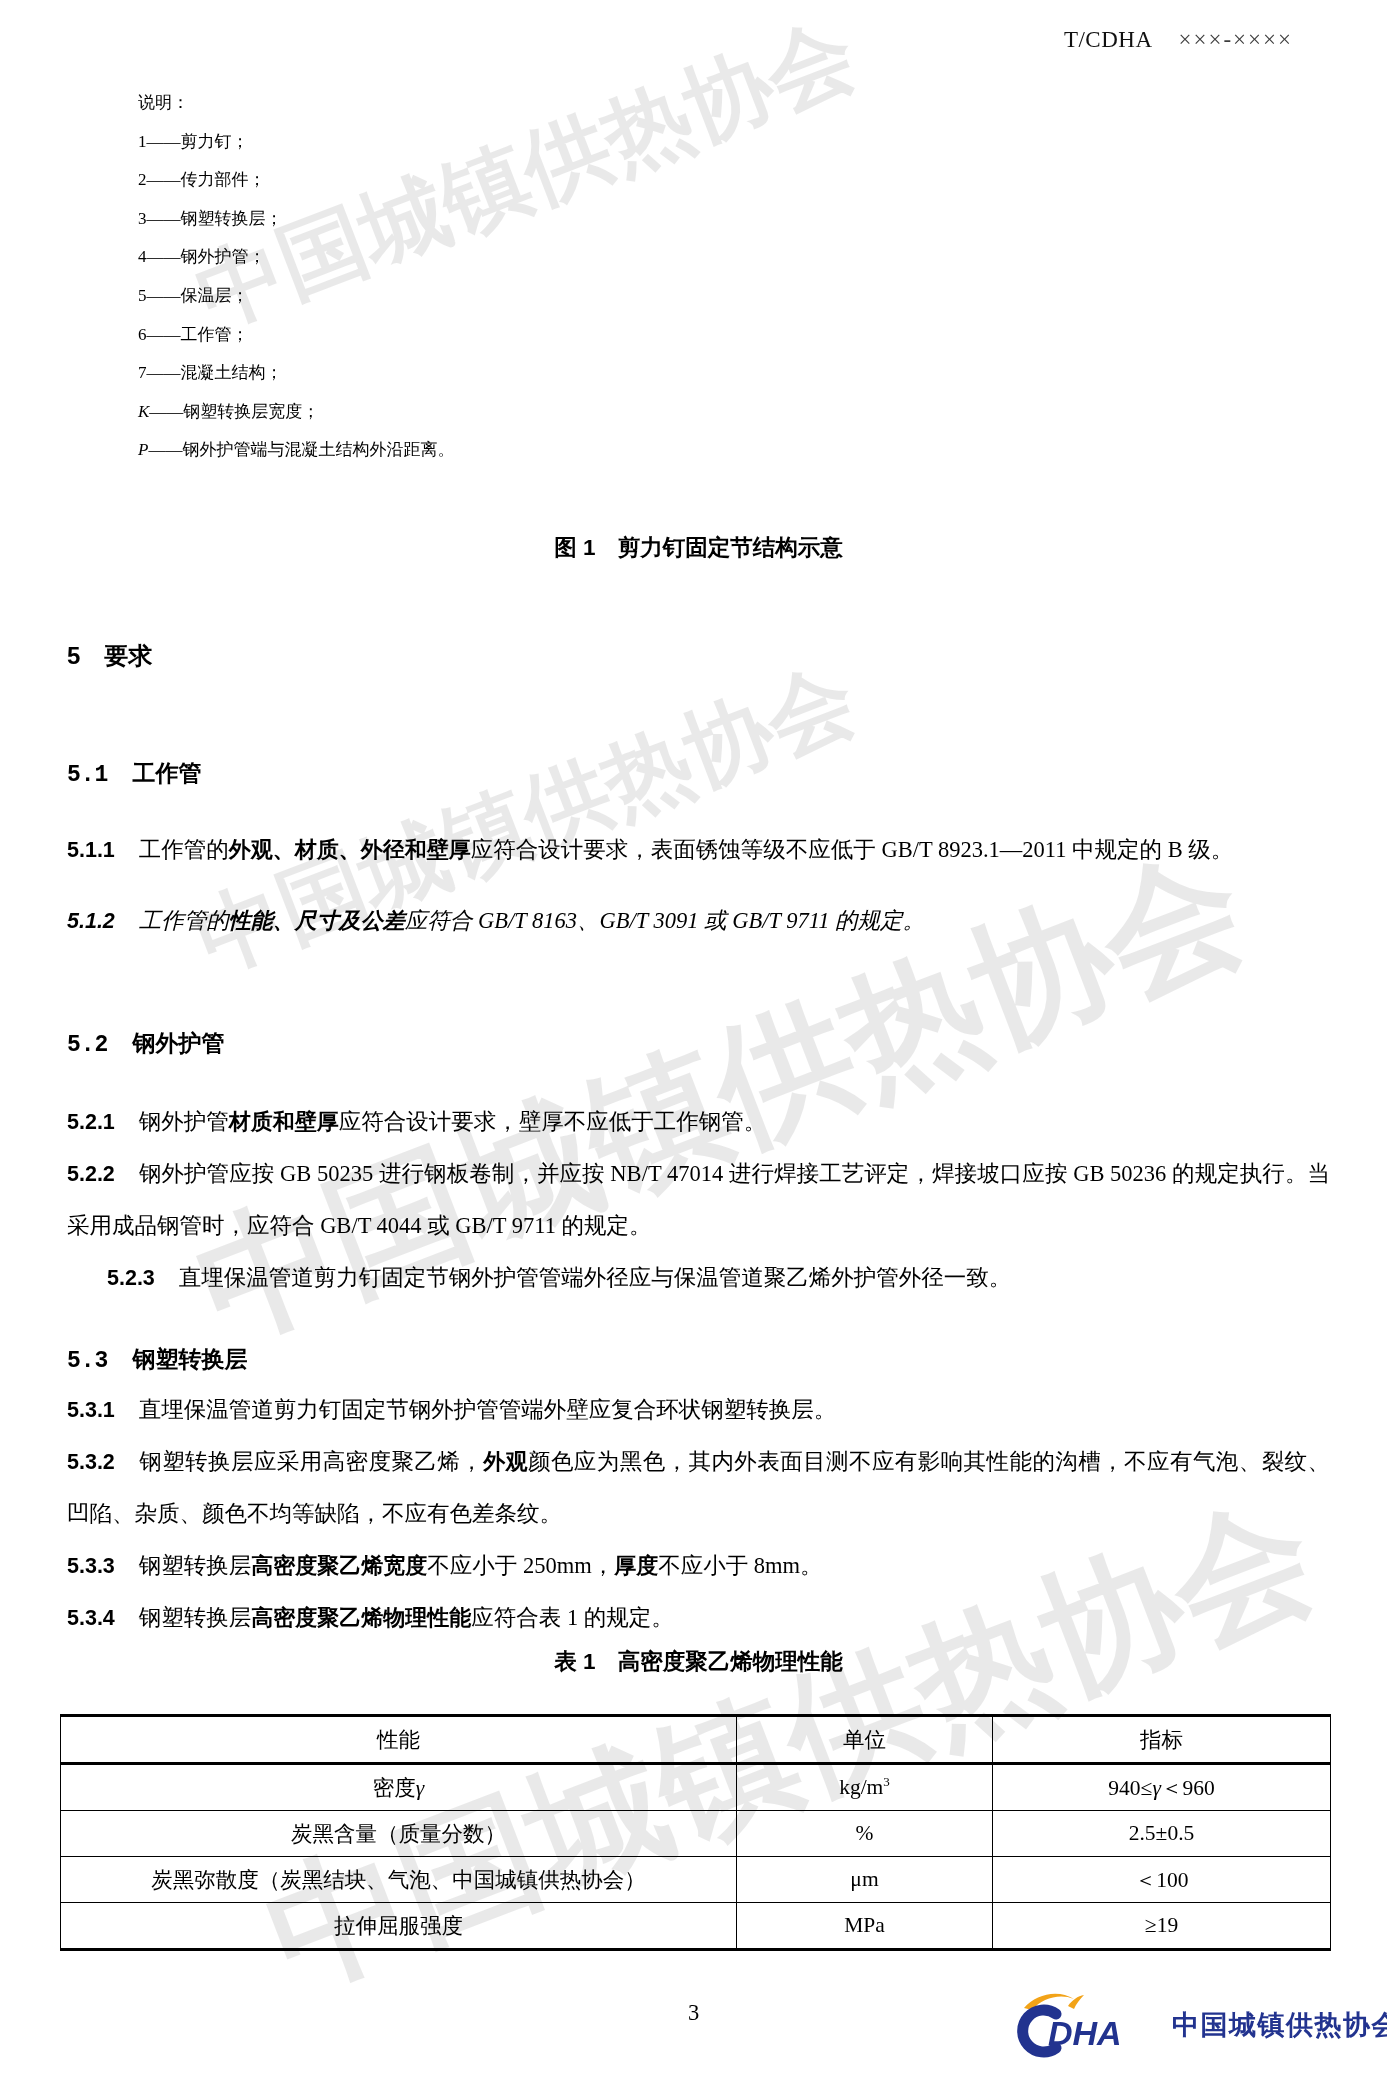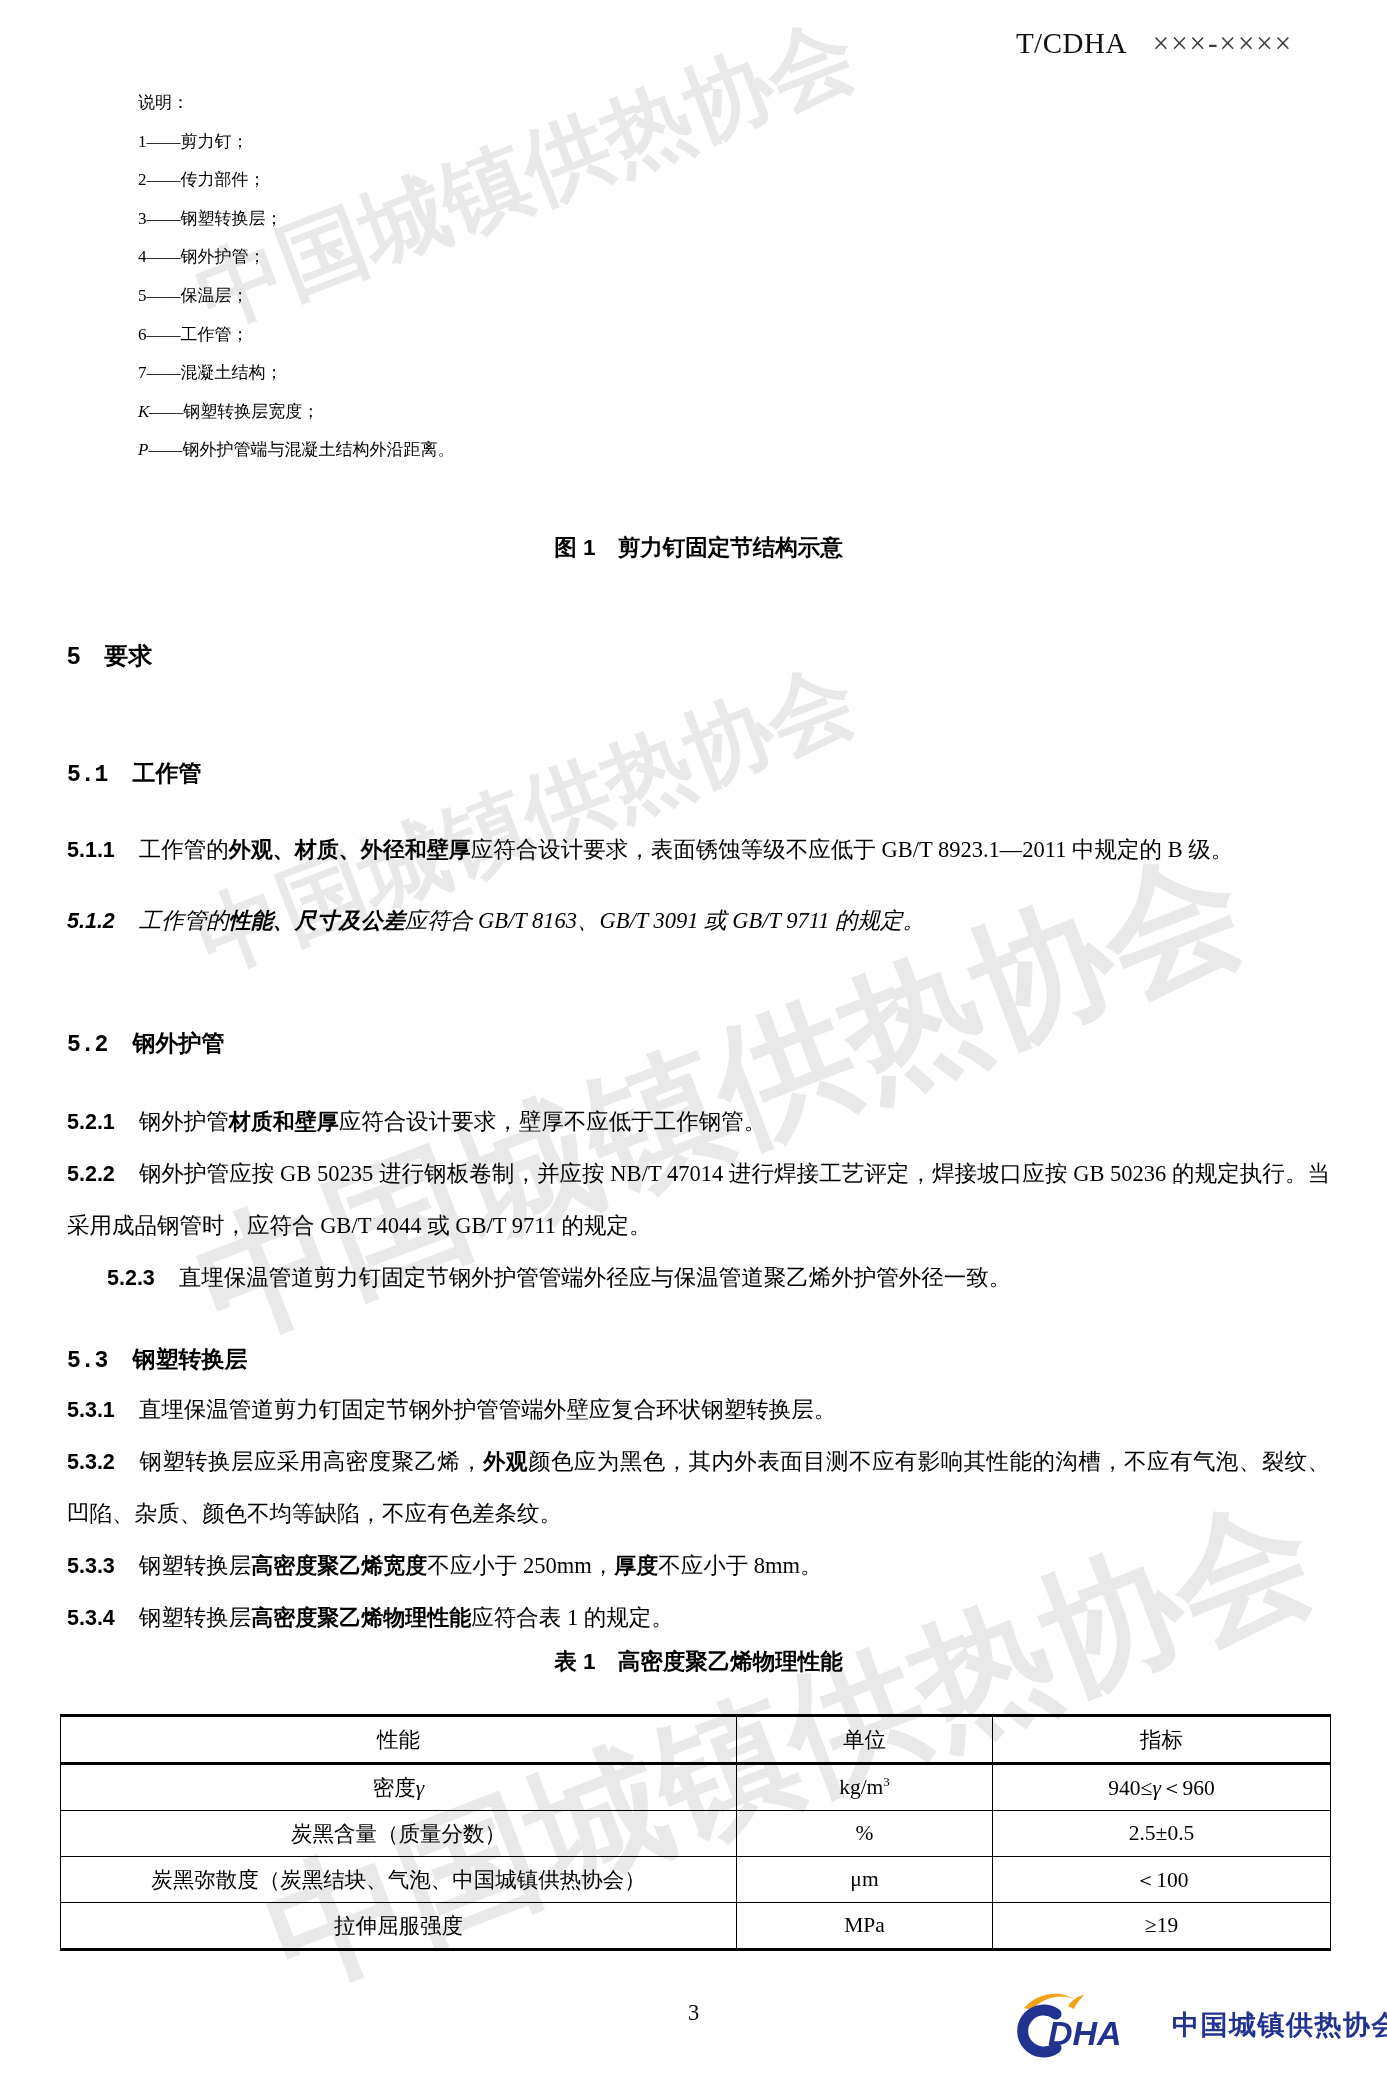--- a/index.html
+++ b/index.html
@@ -5,21 +5,21 @@
   html,body{margin:0;padding:0;background:#ffffff;}
   .page{position:relative;width:1387px;height:2085px;background:#ffffff;overflow:hidden;
         font-family:"Liberation Serif","DejaVu Serif",serif;color:#000;}
   
   .wm{position:absolute;z-index:0;transform-origin:0 0;transform:rotate(-21deg);
       color:rgba(0,0,0,0.085);font-family:"Liberation Sans","DejaVu Sans",sans-serif;
       font-weight:700;line-height:1;white-space:nowrap;pointer-events:none;user-select:none;}
   
   .layer{position:absolute;z-index:2;left:0;top:0;width:100%;height:100%;}
   .abs{position:absolute;}
-  .hdr{font-size:29px;letter-spacing:0.5px;color:#1a1a1a;}
+  .hdr{font-size:23px;letter-spacing:0.5px;color:#1a1a1a;}
   .hdr .code{color:#111;}
   .hdr .num{color:#3d3d3d;margin-left:26px;letter-spacing:2px;}
   
   .legend{font-size:17px;line-height:38.6px;}
   .legend .ttl{display:block;}
   .legend .sym{font-style:italic;}
   
   .figcap,.tabcap{width:1263px;left:67px;text-align:center;
         font-family:"Liberation Sans","DejaVu Sans",sans-serif;font-weight:700;font-size:22.5px;}
   .figcap .gap,.tabcap .gap{display:inline-block;width:22px;}

